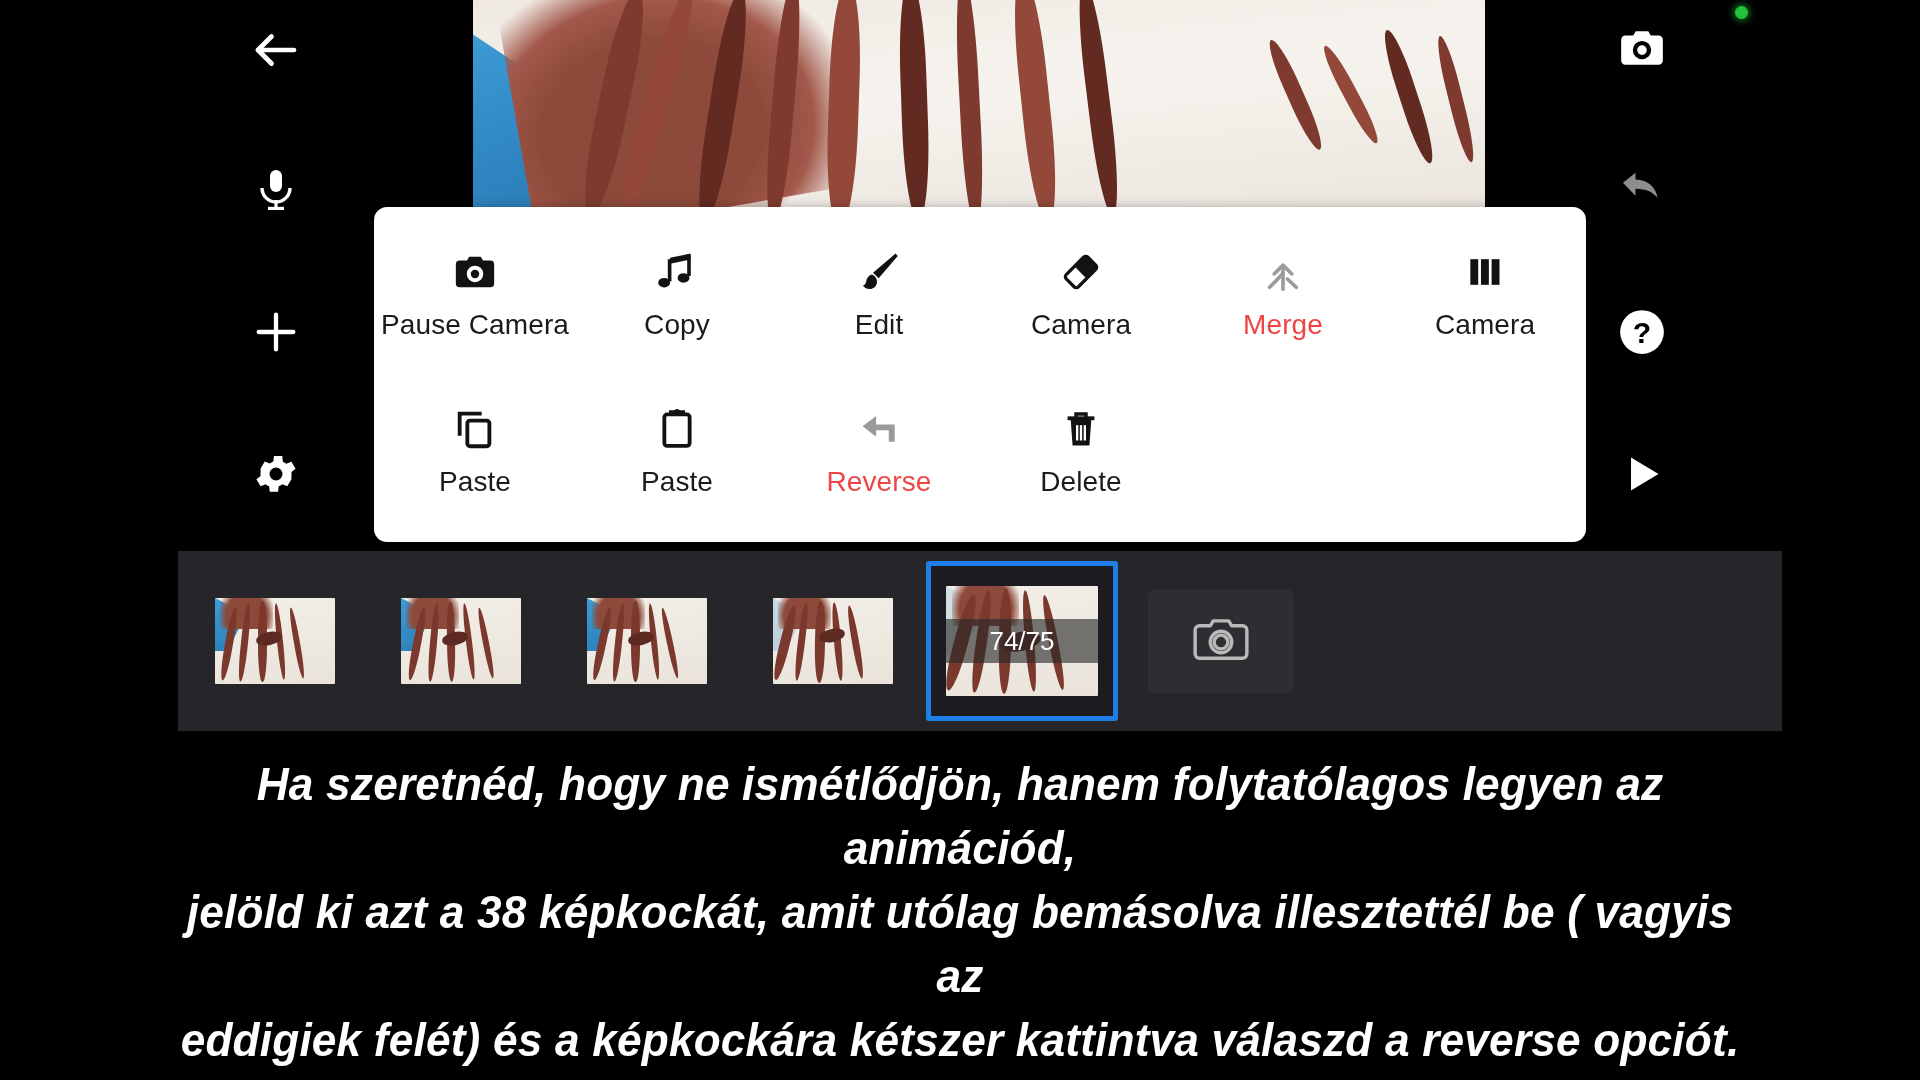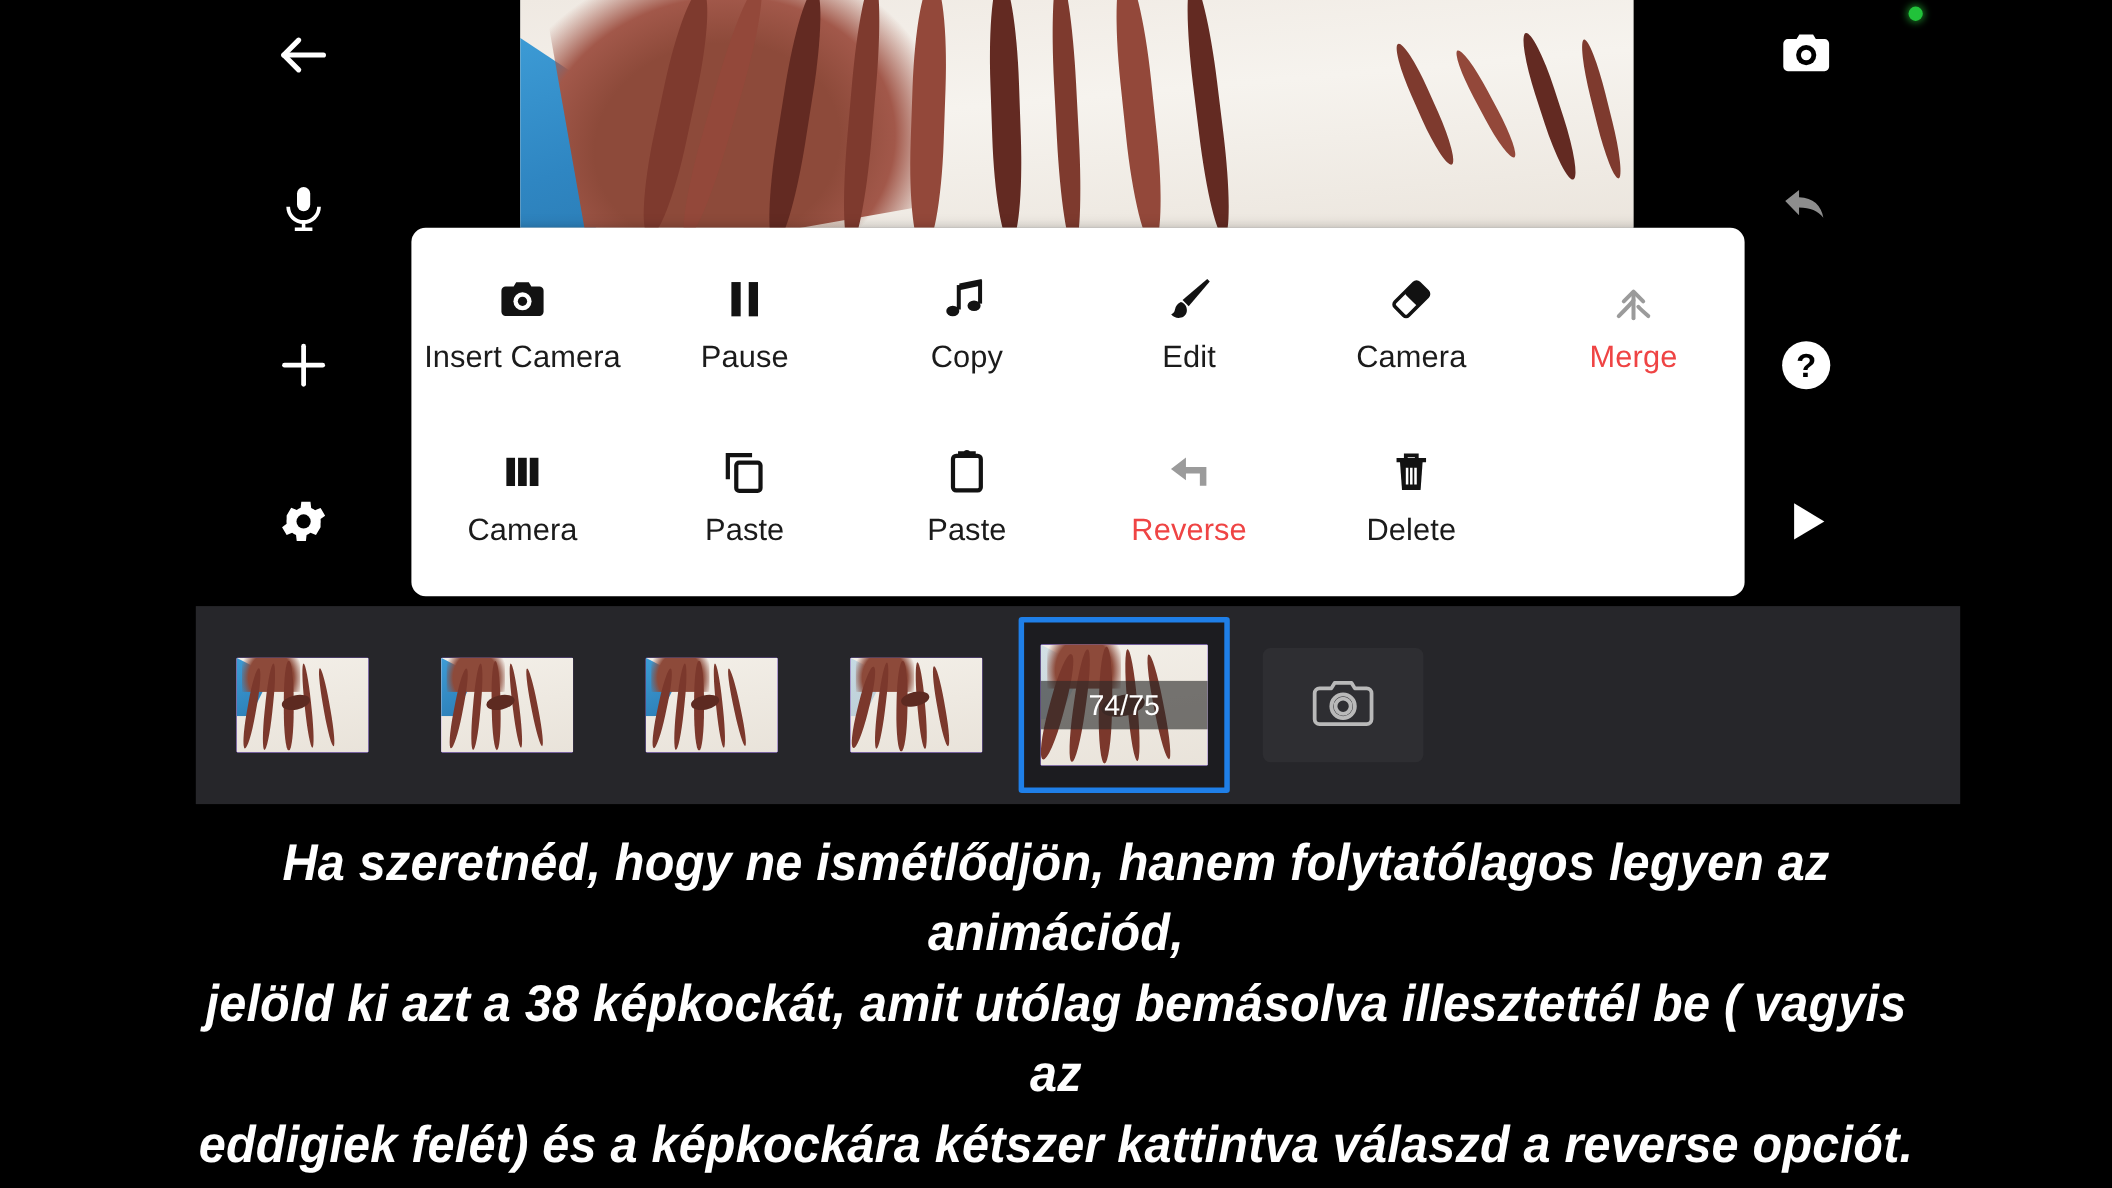--- a/index.html
+++ b/index.html
@@ -90,21 +90,21 @@
     background: #26262a;
     display: flex; align-items: center; padding-left: 4px; gap: 0;
   }
   .frame-slot {
     position: relative; width: 186px; height: 180px;
     display: flex; align-items: center; justify-content: center;
     flex: 0 0 auto; cursor: pointer;
   }
   .frame-thumb {
     position: relative; width: 120px; height: 86px;
-    overflow: hidden; background: #8b5cf6; border-radius: 1px;
+    overflow: hidden; background: #0369a1; border-radius: 1px;
   }
   .frame-slot.selected {
     width: 192px; height: 160px;
     border: 5px solid #1f7fe8; border-radius: 3px;
     background: #1c1c20;
   }
   .frame-slot.selected .frame-thumb { width: 152px; height: 110px; }
   .frame-counter {
     position: absolute; left: 0; right: 0; top: 50%; transform: translateY(-50%);
     height: 44px; line-height: 44px;
@@ -253,32 +253,23 @@
     <div class="menu-grid">
 
       <div class="menu-item">
         <span class="menu-icon">
           <svg width="46" height="46" viewBox="0 0 24 24" fill="currentColor">
             <path d="M9 4l-1.2 2H4a2 2 0 0 0-2 2v10a2 2 0 0 0 2 2h16a2 2 0 0 0 2-2V8a2 2 0 0 0-2-2h-3.8L15 4z"></path>
             <circle cx="12" cy="13" r="4.3" fill="#fff"></circle>
             <circle cx="12" cy="13" r="2.2" fill="currentColor"></circle>
           </svg>
         </span>
-        <span class="menu-label">Insert Camera</span>
-      </div>
-
-      <div class="menu-item">
-        <span class="menu-icon">
-          <svg width="44" height="44" viewBox="0 0 24 24" fill="currentColor">
-            <rect x="5.4" y="3.5" width="4.6" height="17"></rect>
-              <rect x="14" y="3.5" width="4.6" height="17"></rect>
-          </svg>
-        </span>
-        <span class="menu-label">Pause</span>
-      </div>
+        <span class="menu-label">Pause Camera</span>
+      </div>
+
 
       <div class="menu-item">
         <span class="menu-icon">
           <svg width="46" height="46" viewBox="0 0 24 24" fill="currentColor">
             <path d="M8.4 4.6 19 2.4v3.1L8.4 7.7z"></path>
             <rect x="7.2" y="5.3" width="1.9" height="11.6"></rect>
             <rect x="17.3" y="3" width="1.9" height="11.1"></rect>
             <ellipse cx="5.3" cy="17.6" rx="3.1" ry="2.5"></ellipse>
             <ellipse cx="15.4" cy="15.1" rx="3.1" ry="2.5"></ellipse>
           </svg>

